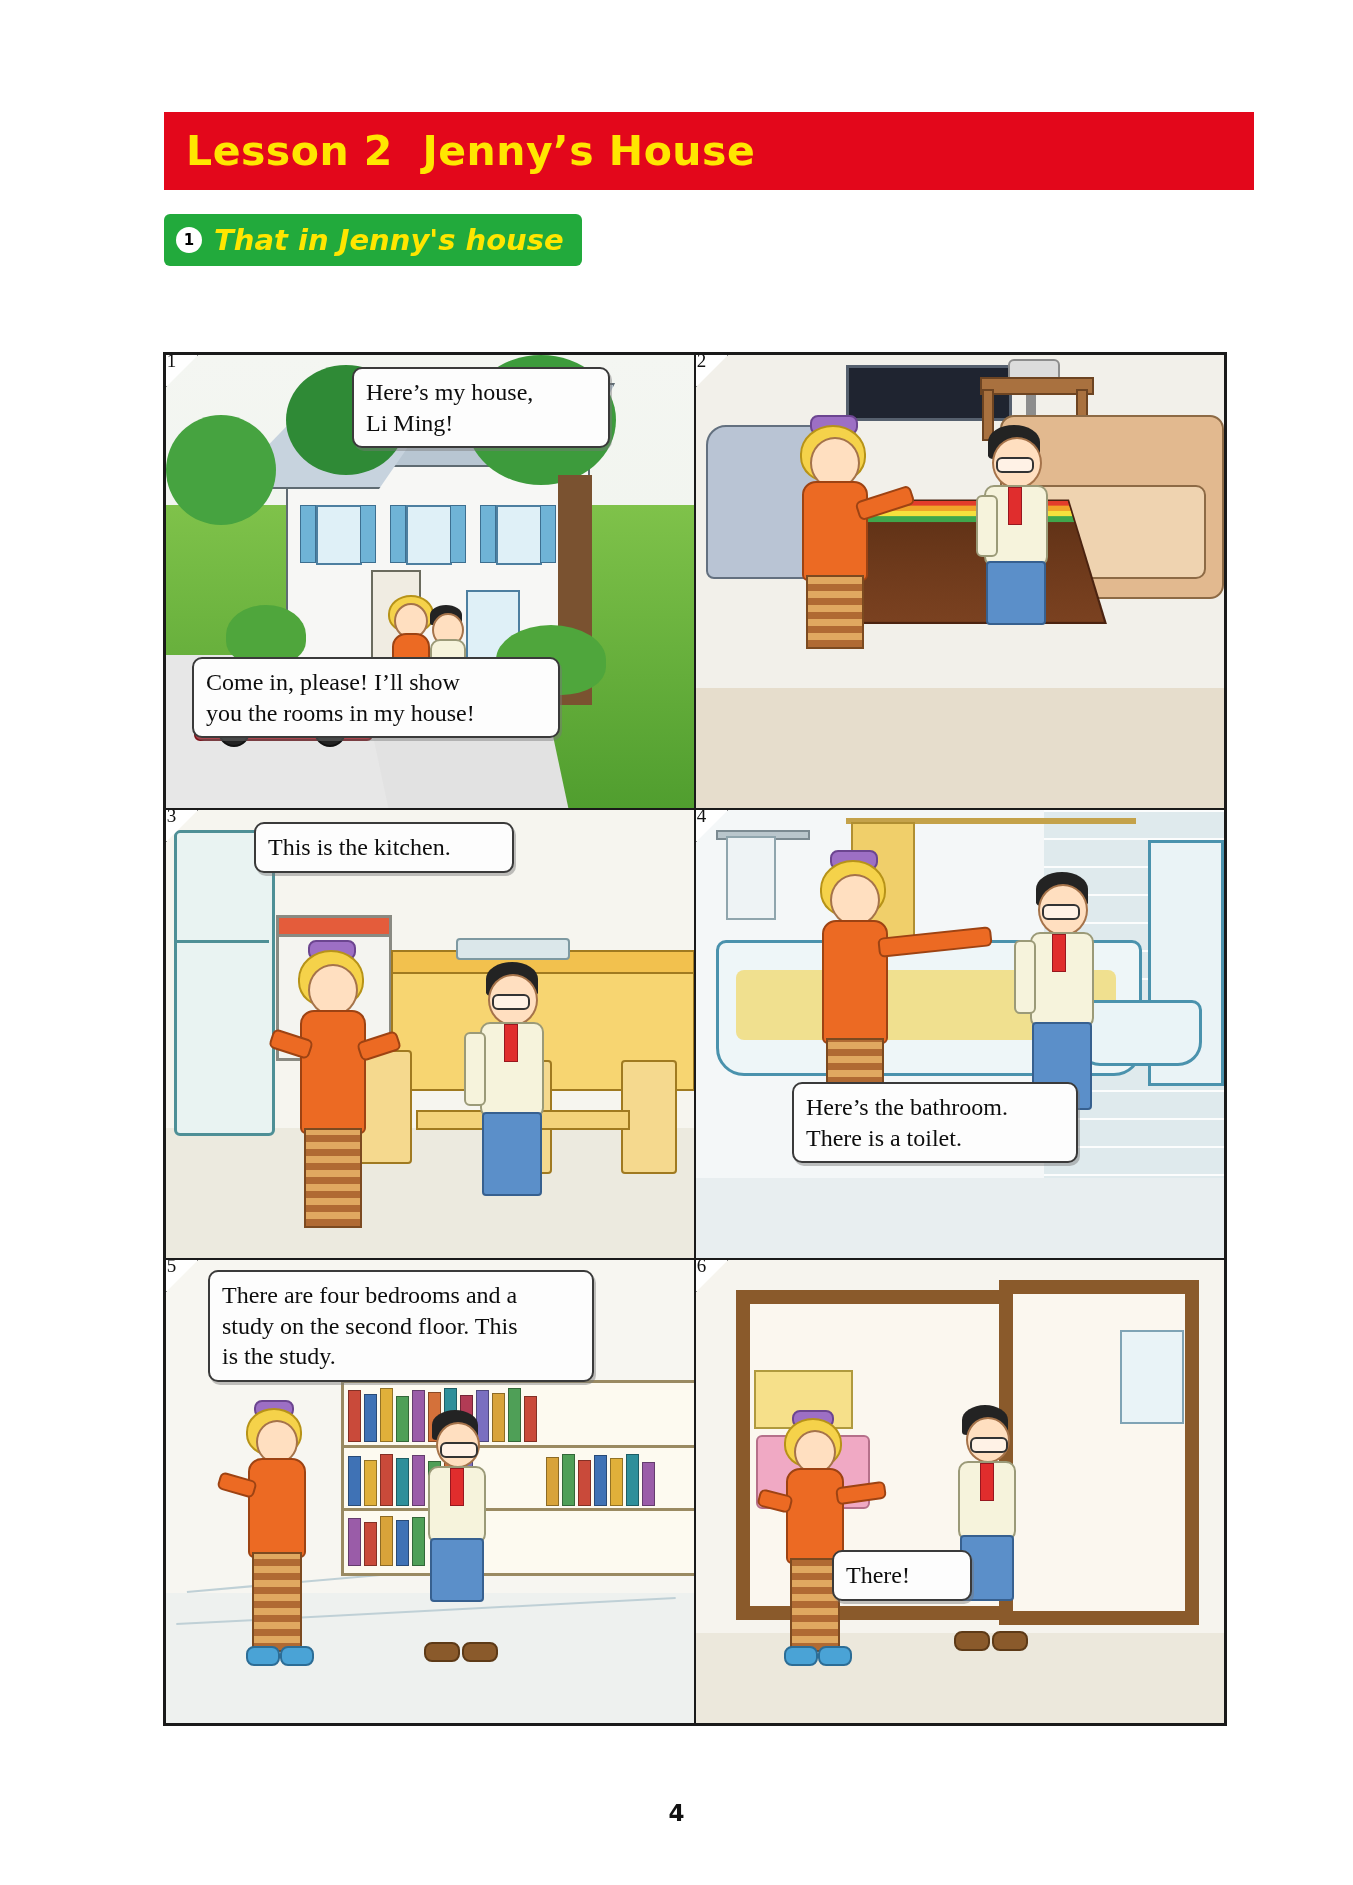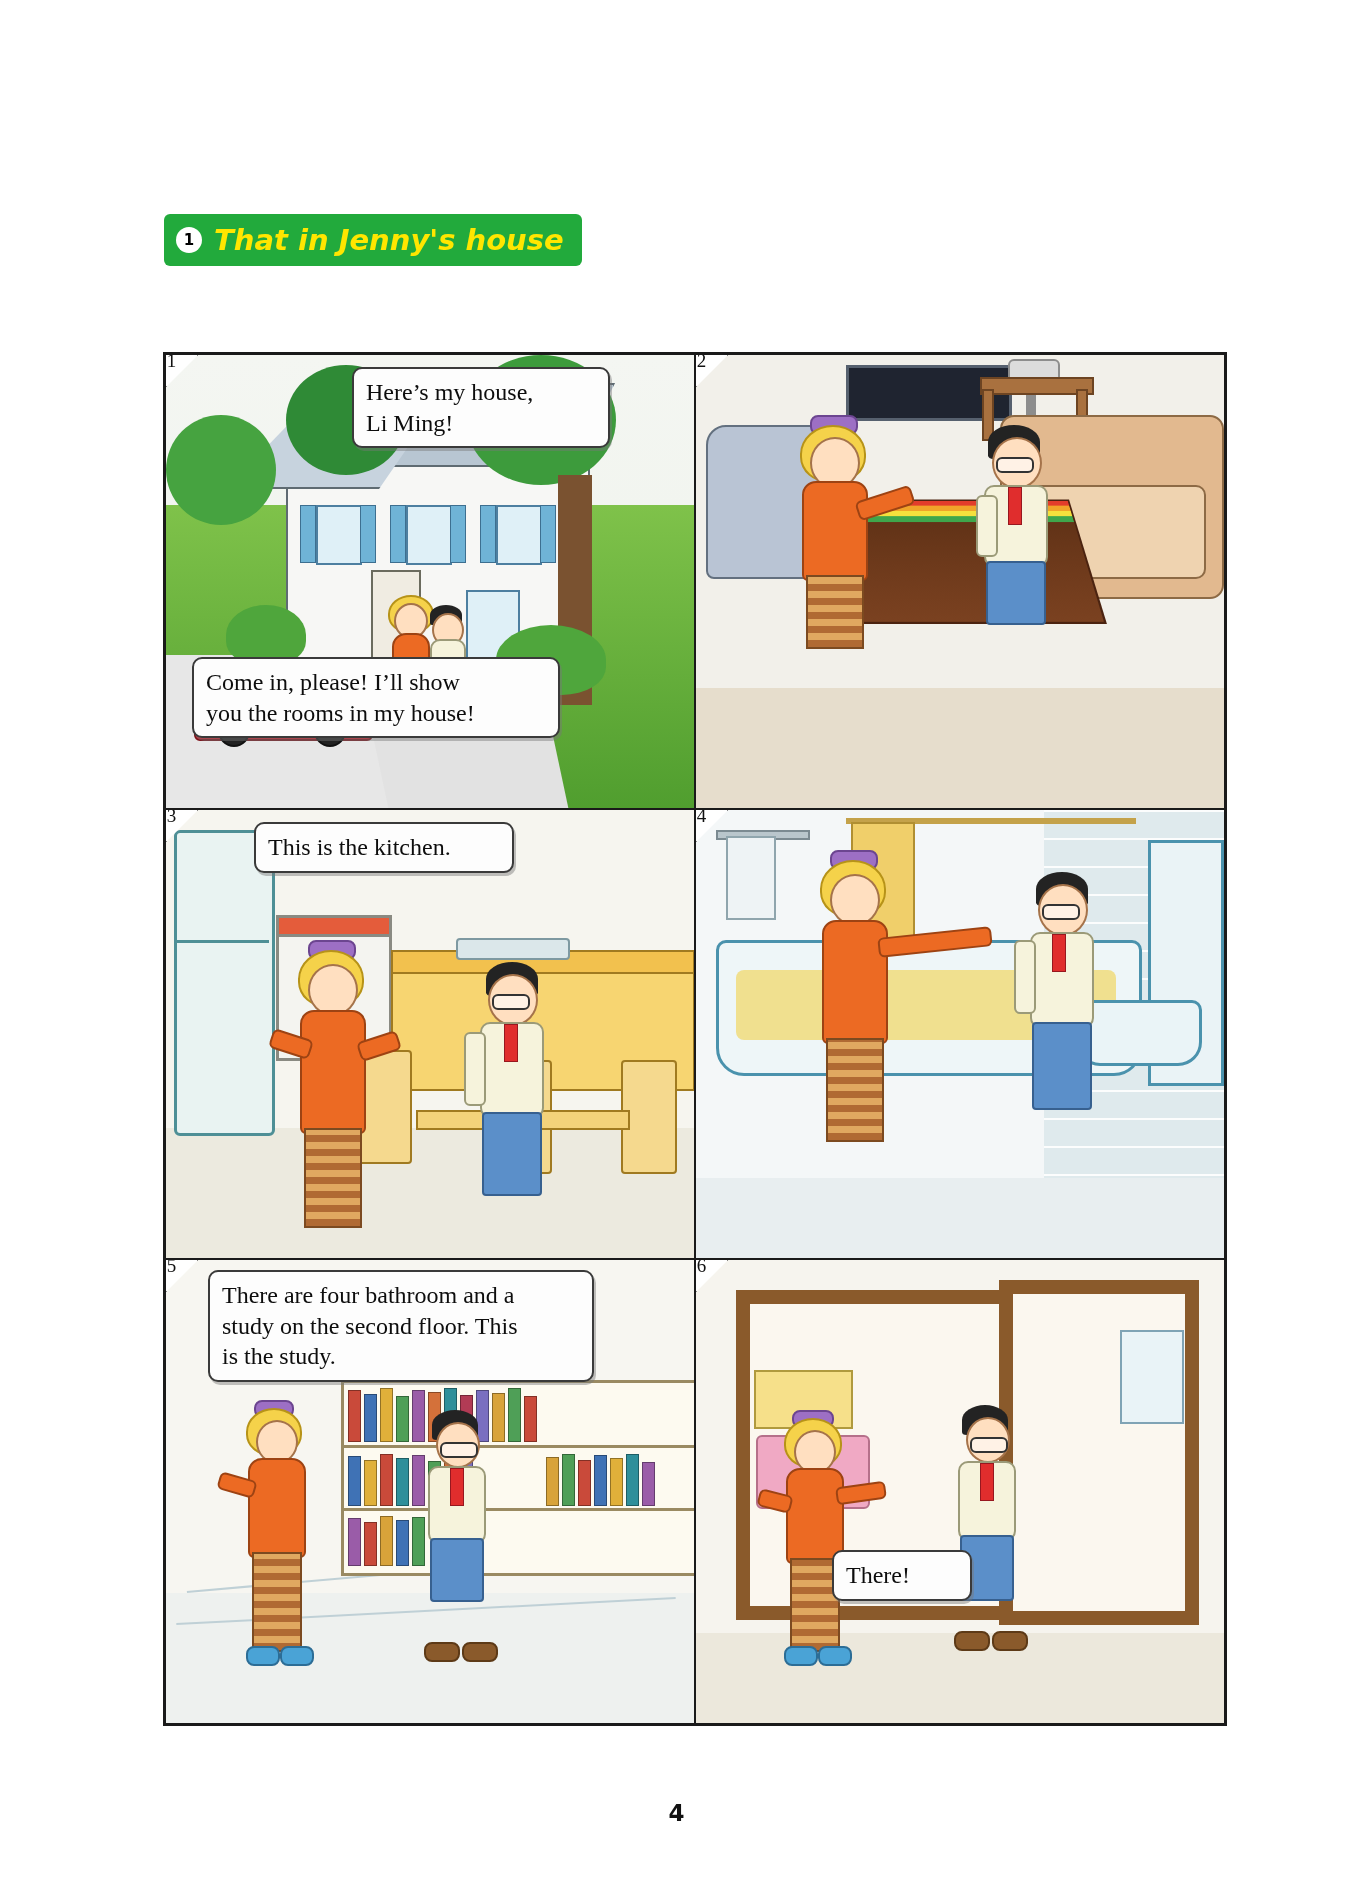--- a/index.html
+++ b/index.html
@@ -299,20 +299,23 @@
     font-weight: bold;
     font-size: 23px;
     color: #111;
   }
 </style>
 </head>
 <body>
 
 <div class="page">
 
+  <div class="lesson-banner">
+    <div class="lesson-title">Lesson 2  Jenny’s House</div>
+  </div>
 
   <div class="section-banner">
     <div class="section-number">1</div>
     <div class="section-title">That in Jenny's house</div>
   </div>
 
   <div class="comic-grid">
 
     <div class="panel">
       <div class="art">
@@ -473,20 +476,22 @@
           <div class="glasses" style="left:26px;top:34px;"></div>
           <div class="body-b" style="left:14px;top:62px;height:92px;"></div>
           <div class="tie" style="left:36px;top:64px;"></div>
           <div class="arm-b" style="left:-2px;top:70px;width:18px;height:70px;"></div>
           <div class="jeans" style="left:16px;top:152px;height:84px;"></div>
         </div>
       </div>
       <div class="panel-number">
           <span>4</span>
         </div>
+      <div class="bubble" style="left:96px;top:272px;width:258px;white-space:pre-line;">Here’s the bathroom.
+There is a toilet.</div>
     </div>
 
     <div class="panel">
       <div class="art">
         <div class="p5-wall"></div>
         <div class="p5-floor"></div>
         <div class="p5-floorline" style="left:20px;top:310px;width:480px;transform:rotate(-5deg);"></div>
         <div class="p5-floorline" style="left:10px;top:350px;width:500px;transform:rotate(-3deg);"></div>
         <div class="p5-shelf"></div>
         <div class="p5-shelfline" style="top:185px;"></div>
@@ -548,21 +553,21 @@
           <div class="body-b" style="left:12px;top:56px;width:54px;height:74px;"></div>
           <div class="tie" style="left:34px;top:58px;"></div>
           <div class="jeans" style="left:14px;top:128px;width:50px;height:60px;"></div>
           <div class="shoe-b" style="left:8px;top:232px;"></div>
           <div class="shoe-b" style="left:46px;top:232px;"></div>
         </div>
       </div>
       <div class="panel-number">
           <span>5</span>
         </div>
-      <div class="bubble" style="left:42px;top:10px;width:358px;white-space:pre-line;">There are four bathroom and a
+      <div class="bubble" style="left:42px;top:10px;width:358px;white-space:pre-line;">There are four bedrooms and a
 study on the second floor. This
 is the study.</div>
     </div>
 
     <div class="panel">
       <div class="art">
         <div class="p6-wall"></div>
         <div class="p6-floor"></div>
         <div class="p6-doorframe"></div>
         <div class="p6-doorframe2"></div>

